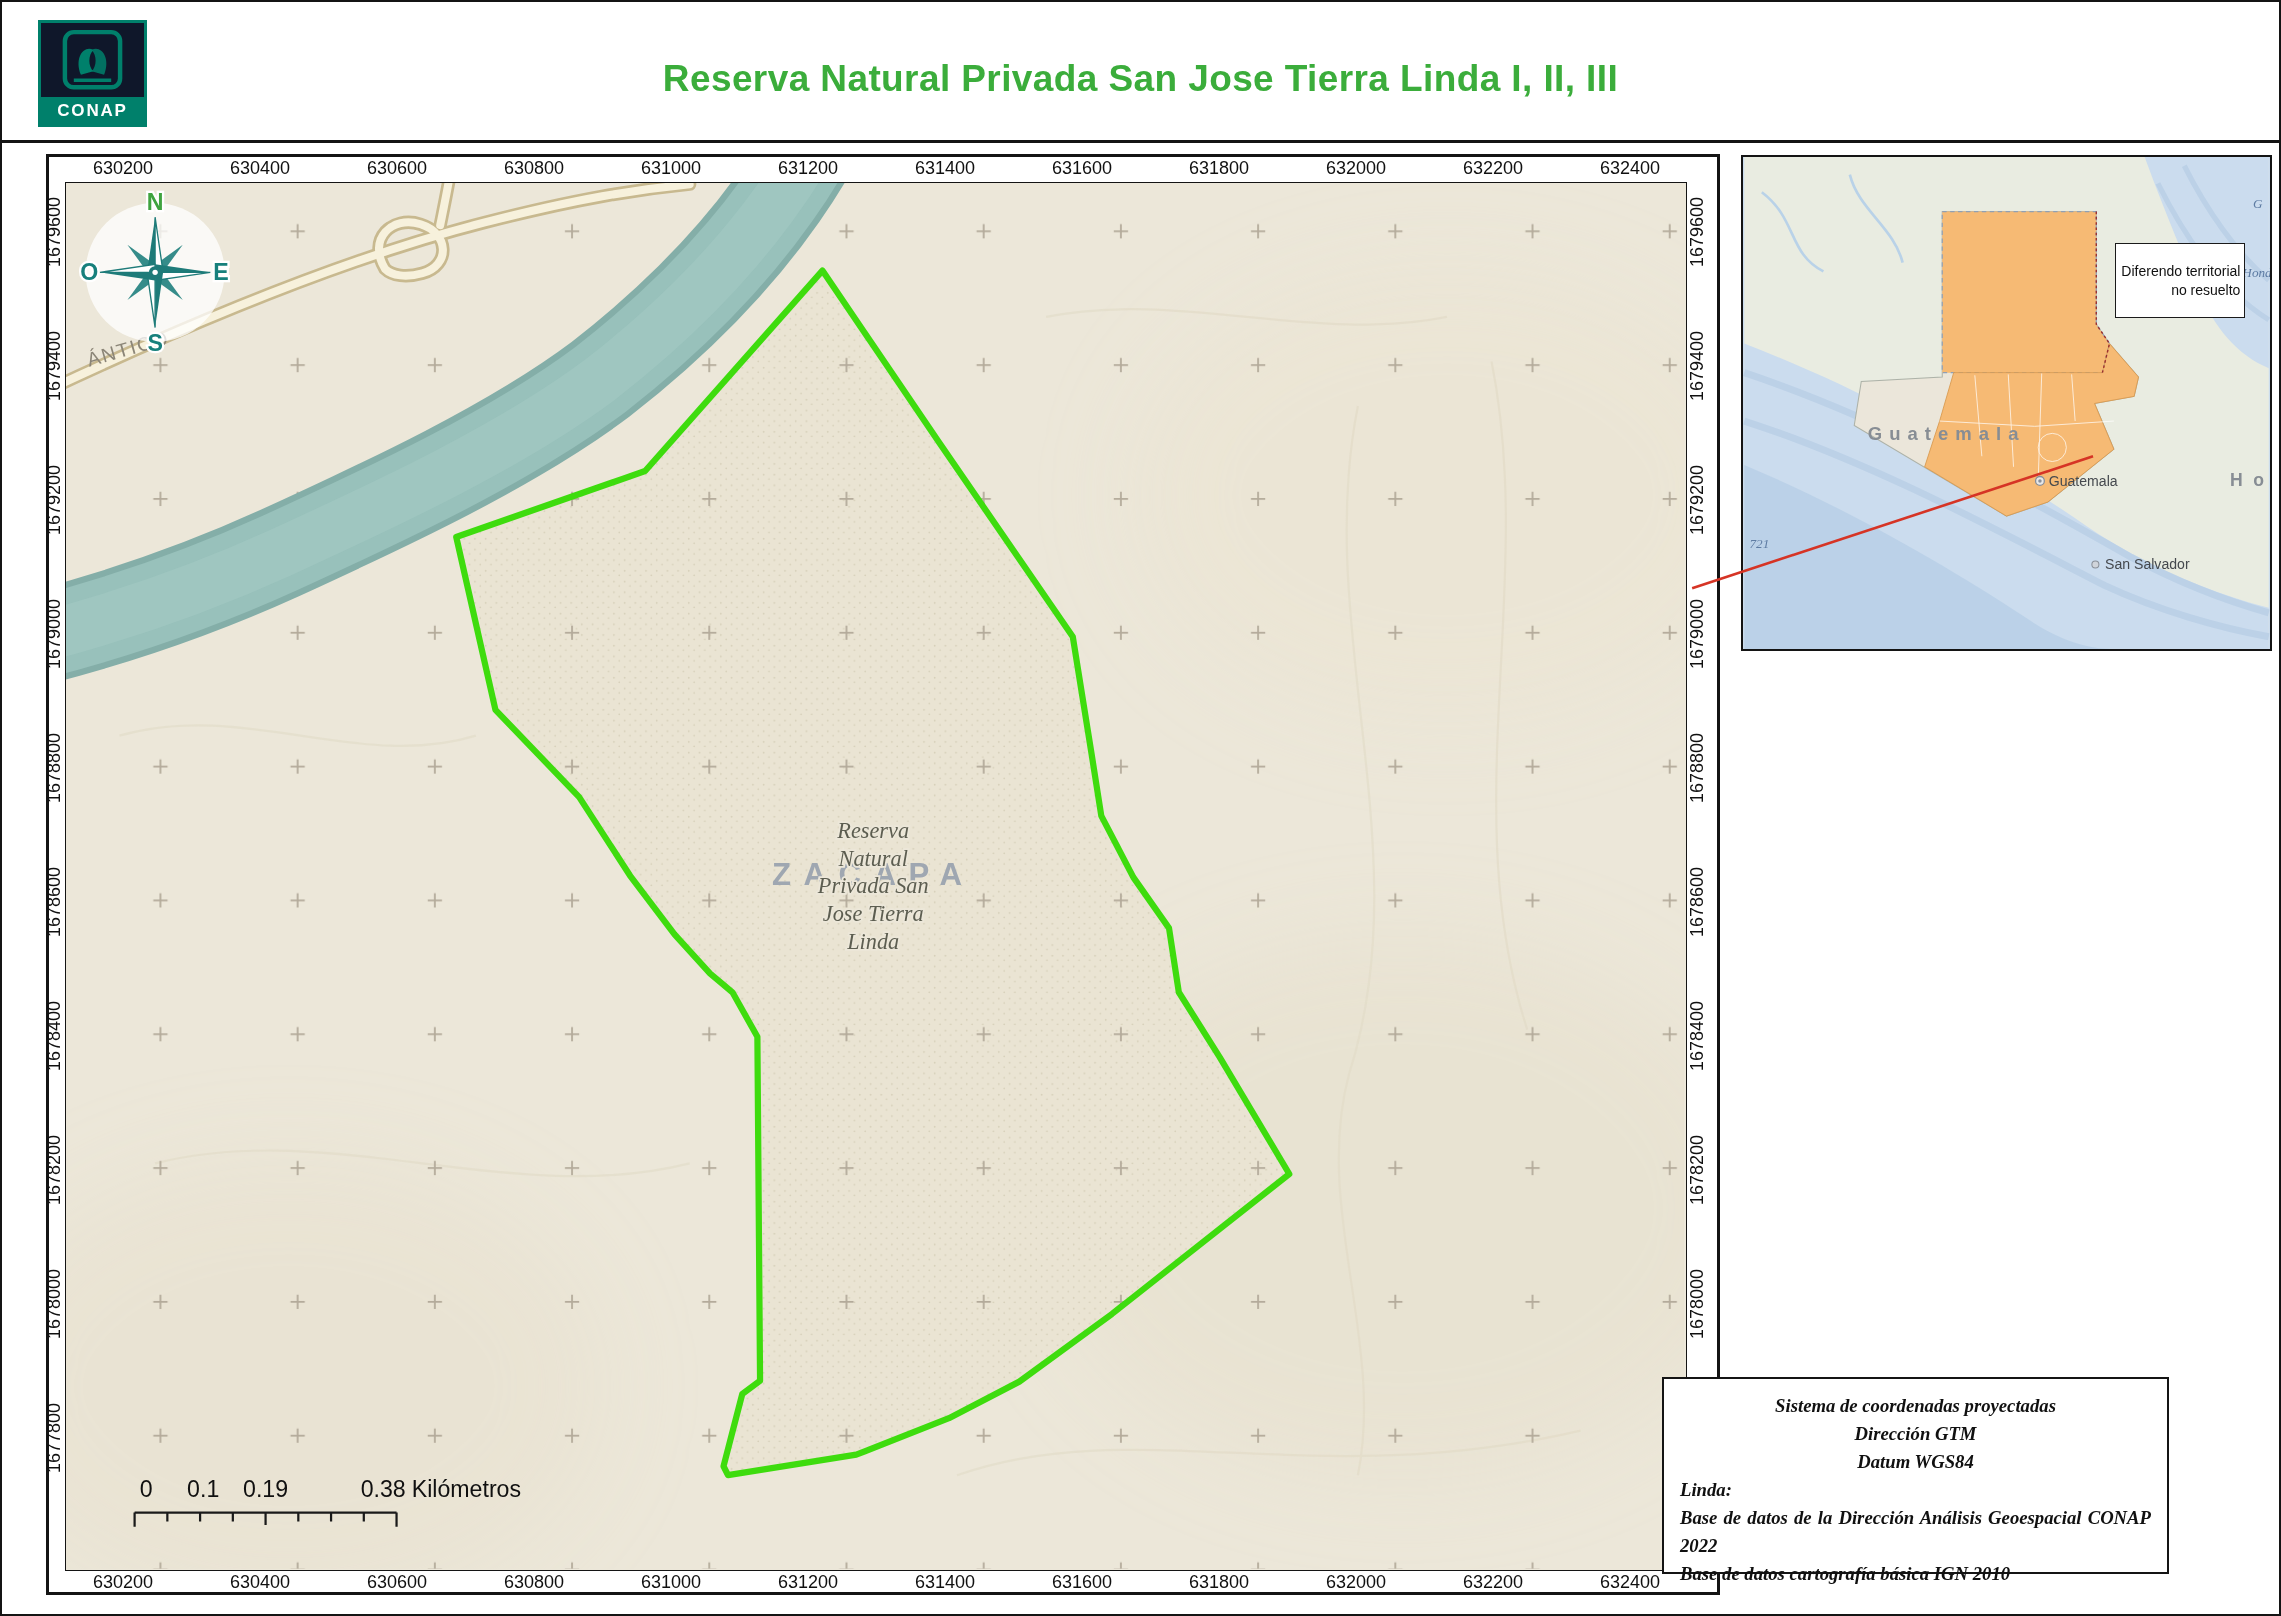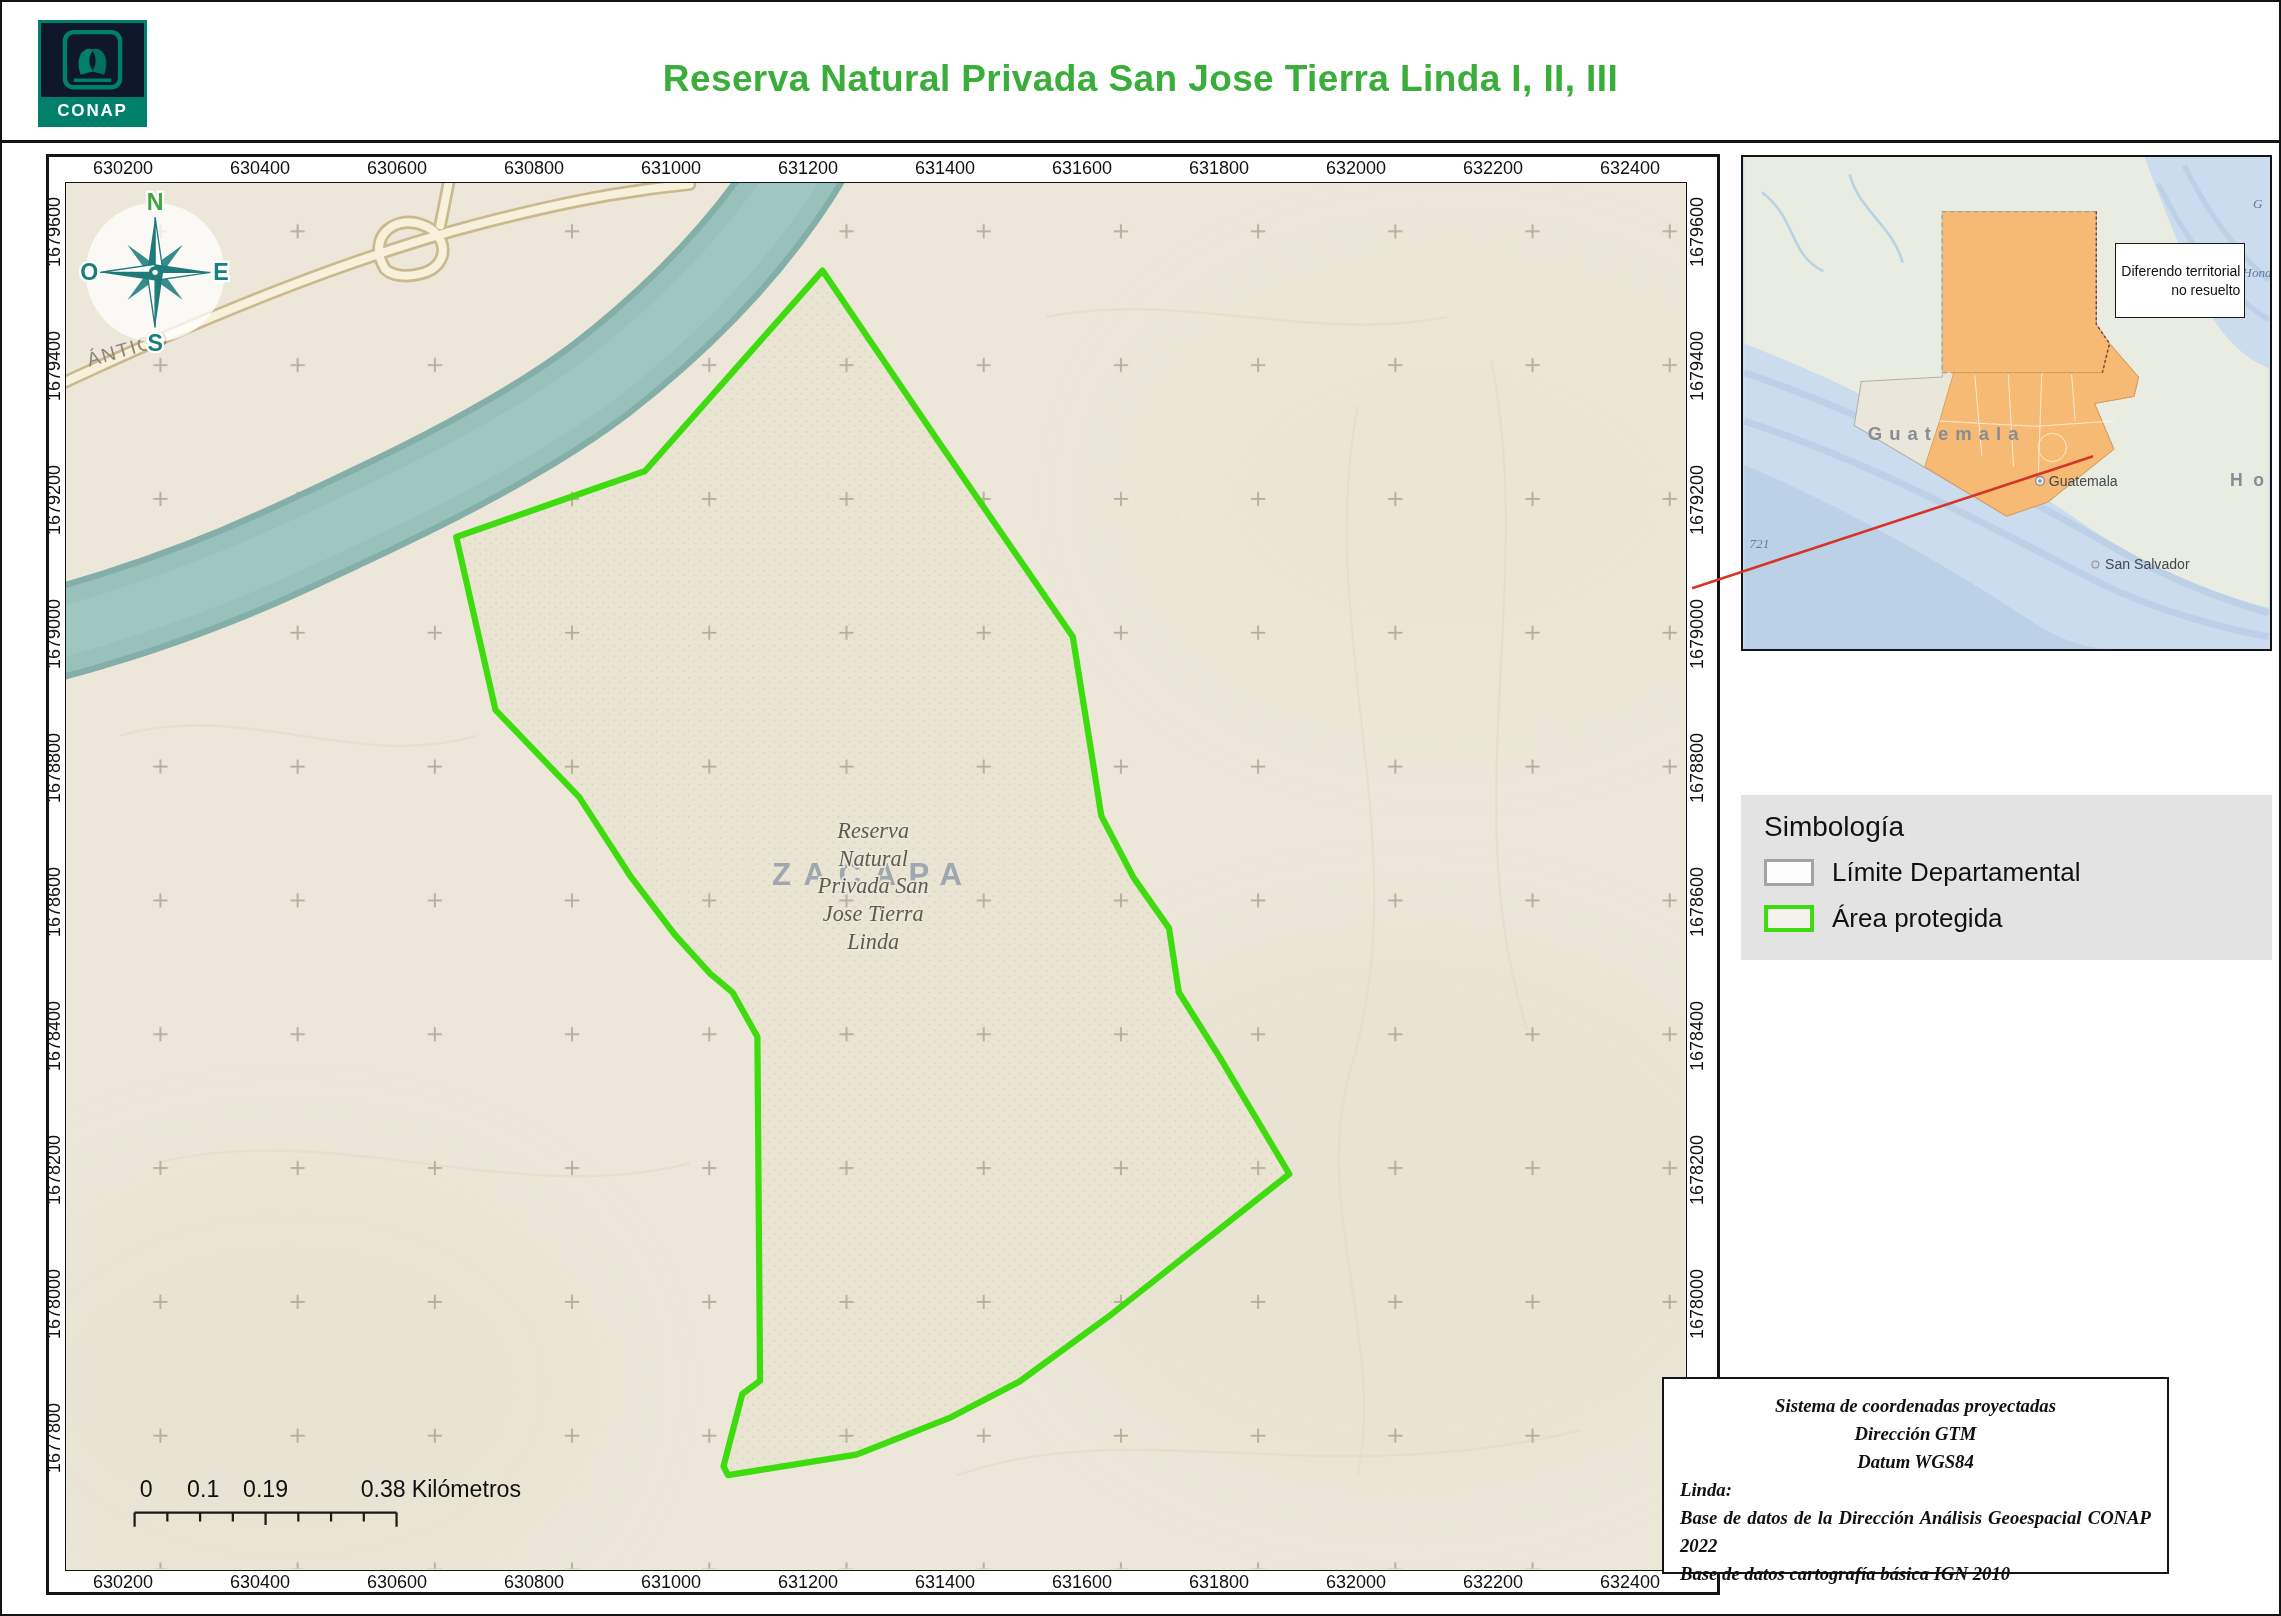--- a/index.html
+++ b/index.html
@@ -331,31 +331,20 @@
       <text class="inset-city" x="346" y="374">Guatemala</text>
       <text class="inset-city" x="410" y="468">San Salvador</text>
       <text class="inset-ho" x="552" y="374">Ho</text>
       <text class="inset-ital" x="6" y="444">721</text>
       <text class="inset-ital" x="578" y="58">G</text>
       <text class="inset-ital" x="566" y="136">Hond</text>
     </svg>
     <div class="note-box">Diferendo territorial no resuelto</div>
   </div>
 
-  <div class="legend">
-    <div class="legend-title">Simbología</div>
-    <div class="legend-row">
-      <span class="sw dep"></span>
-      <span class="legend-label">Límite Departamental</span>
-    </div>
-    <div class="legend-row">
-      <span class="sw prot"></span>
-      <span class="legend-label">Área protegida</span>
-    </div>
-  </div>
 
   <div class="source-box">
     <p class="c">Sistema de coordenadas proyectadas</p>
     <p class="c">Dirección GTM</p>
     <p class="c">Datum WGS84</p>
     <p>Linda:</p>
     <p class="j">Base de datos de la Dirección Análisis Geoespacial CONAP 2022</p>
     <p class="j">Base de datos cartografía básica IGN 2010</p>
   </div>
 

